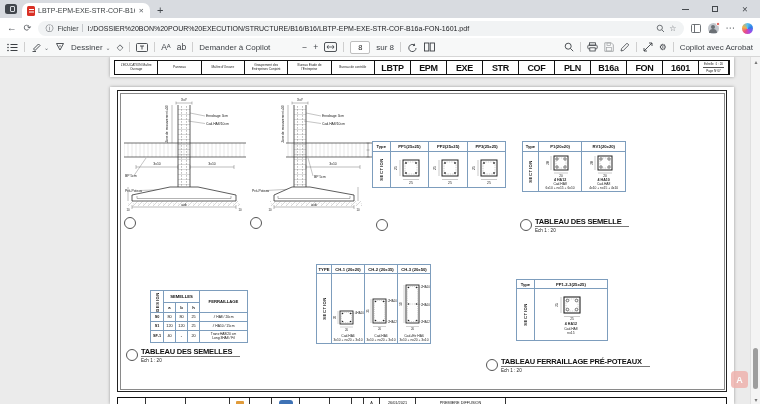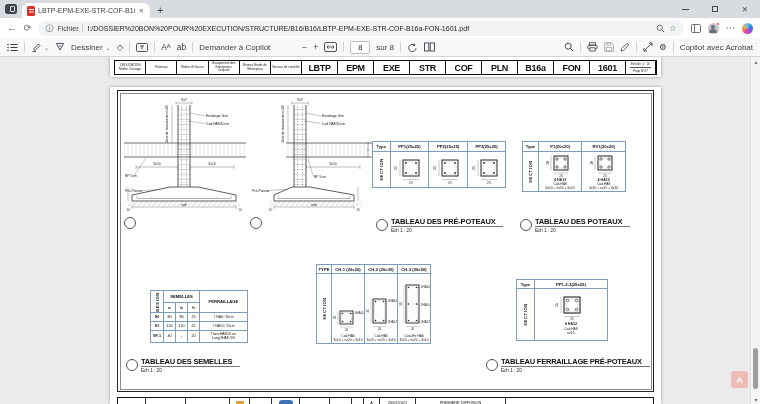--- a/index.html
+++ b/index.html
@@ -39,21 +39,21 @@
   .tb-lab{font-size:8px;color:#3b3f44;white-space:nowrap;}
   .tb-div{width:1px;height:10px;background:#cfcfcf;flex:none;}
   .tb-glyph{font-size:8.5px;line-height:1;}
   .chev{font-size:6px;color:#5f6368;margin-left:-3px;}
   .page-input{width:20px;height:13px;border:1px solid #bfbfbf;border-radius:2px;background:#fff;font-size:7.5px;text-align:center;color:#222;font-family:"Liberation Sans",sans-serif;}
   .mid-group{display:flex;align-items:center;gap:6px;margin-left:26px;}
   .right-group{display:flex;align-items:center;gap:6px;margin-left:auto;}
   .muted{opacity:.45;}
   
   .docarea{position:relative;height:347px;background:#ebebeb;overflow:hidden;}
-  .page{position:absolute;left:110px;width:551px;background:#fff;box-shadow:0 0 3px rgba(0,0,0,.35);}
+  .page{position:absolute;left:110px;width:624px;background:#fff;box-shadow:0 0 3px rgba(0,0,0,.35);}
   .page-top{top:0;height:20px;}
   .page-main{top:30px;height:317px;overflow:hidden;}
   
   .sheet-table{position:absolute;left:4px;right:4px;bottom:2px;height:15px;border:1px solid #111;display:flex;background:#fff;}
   .sh-cell{border-right:0.5px solid #111;display:flex;align-items:center;justify-content:center;overflow:hidden;}
   .sh-small{flex:1;font-size:3.2px;color:#222;text-align:center;line-height:1.1;padding:0 1px;}
   .sh-code{width:36px;font-size:9px;font-weight:700;color:#111;letter-spacing:-0.3px;flex:none;}
   .sh-ech{width:30px;flex:none;display:flex;flex-direction:column;font-size:3px;color:#222;}
   .sh-ech .r{flex:1;display:flex;align-items:center;justify-content:space-between;padding:0 1px;border-bottom:0.4px solid #555;}
   .sh-ech .r:last-child{border-bottom:none;}
@@ -471,29 +471,25 @@
         </table>
 
       <div class="fig-title" style="left:6px;top:124px">
         <span class="fig-circle"></span>
       </div>
       <div class="fig-title" style="left:132px;top:124px">
         <span class="fig-circle"></span>
       </div>
       <div class="fig-title" style="left:258px;top:126px">
         <span class="fig-circle"></span>
-        <div>
-            <span class="fig-name">TABLEAU DES PRÉ-POTEAUX</span>
-            <span class="fig-scale">Ech 1 : 20</span>
-          </div>
       </div>
       <div class="fig-title" style="left:402px;top:126px">
         <span class="fig-circle"></span>
         <div>
-            <span class="fig-name">TABLEAU DES POTEAUX</span>
+            <span class="fig-name">TABLEAU DES SEMELLE</span>
             <span class="fig-scale">Ech 1 : 20</span>
           </div>
       </div>
 
       <table class="ttable sem" style="left:32px;top:199px;width:98px">
         <tbody>
             <tr style="height:9px">
           <th rowspan="2" style="width:13px">
                 <div class="vlabel">DESIGN</div>
               </th>
@@ -651,21 +647,21 @@
                     <div class="n1b">4 HA12</div>
                     <div>Cad.HA8</div>
                     <div>nx15</div>
                   </div>
                 </div>
               </td>
         </tr>
       </tbody>
         </table>
 
-      <div class="fig-title" style="left:8px;top:266px">
+      <div class="fig-title" style="left:8px;top:256px">
         <span class="fig-circle"></span>
         <div>
             <span class="fig-name">TABLEAU DES SEMELLES</span>
             <span class="fig-scale">Ech 1 : 20</span>
           </div>
       </div>
       <div class="fig-title" style="left:368px;top:266px">
         <span class="fig-circle"></span>
         <div>
             <span class="fig-name">TABLEAU FERRAILLAGE PRÉ-POTEAUX</span>

